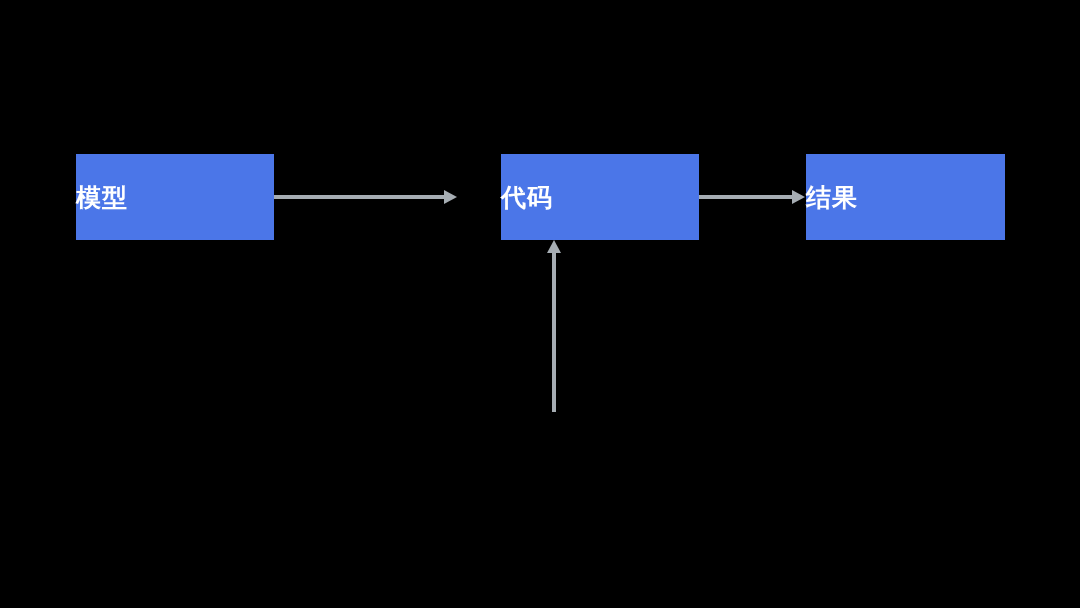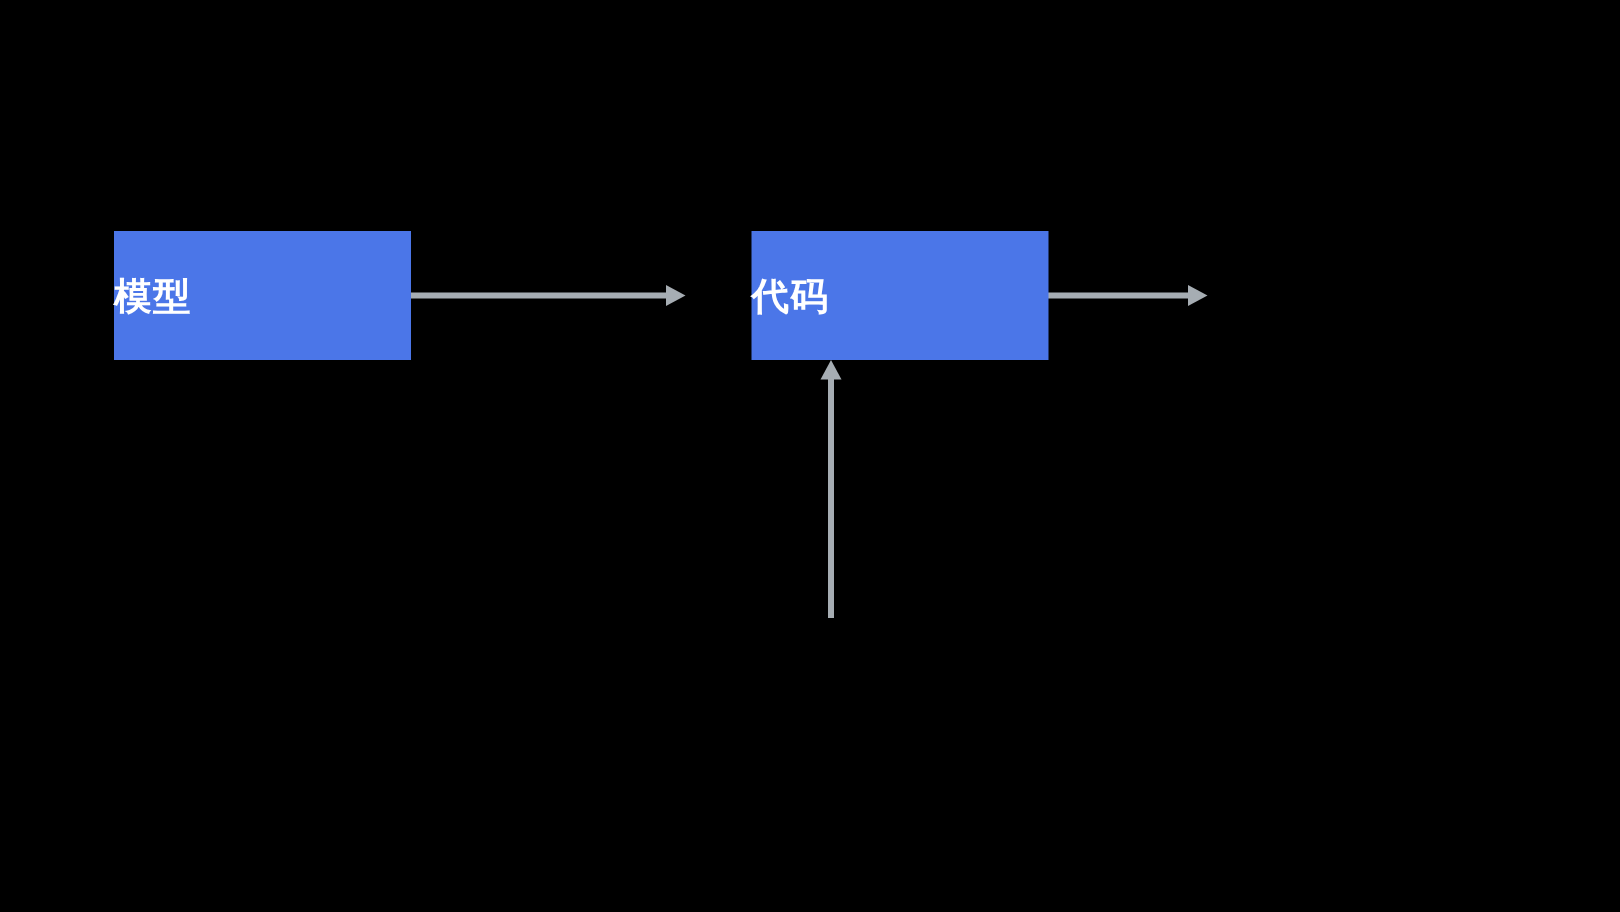--- a/index.html
+++ b/index.html
@@ -74,15 +74,18 @@
   </svg>
 
   <div class="node node-model">
     <span>模型</span>
   </div>
 
   <div class="node node-code">
     <span>代码</span>
   </div>
 
+  <div class="node node-result">
+    <span>结果</span>
+  </div>
 
 
 </div>
 
 </body></html>

